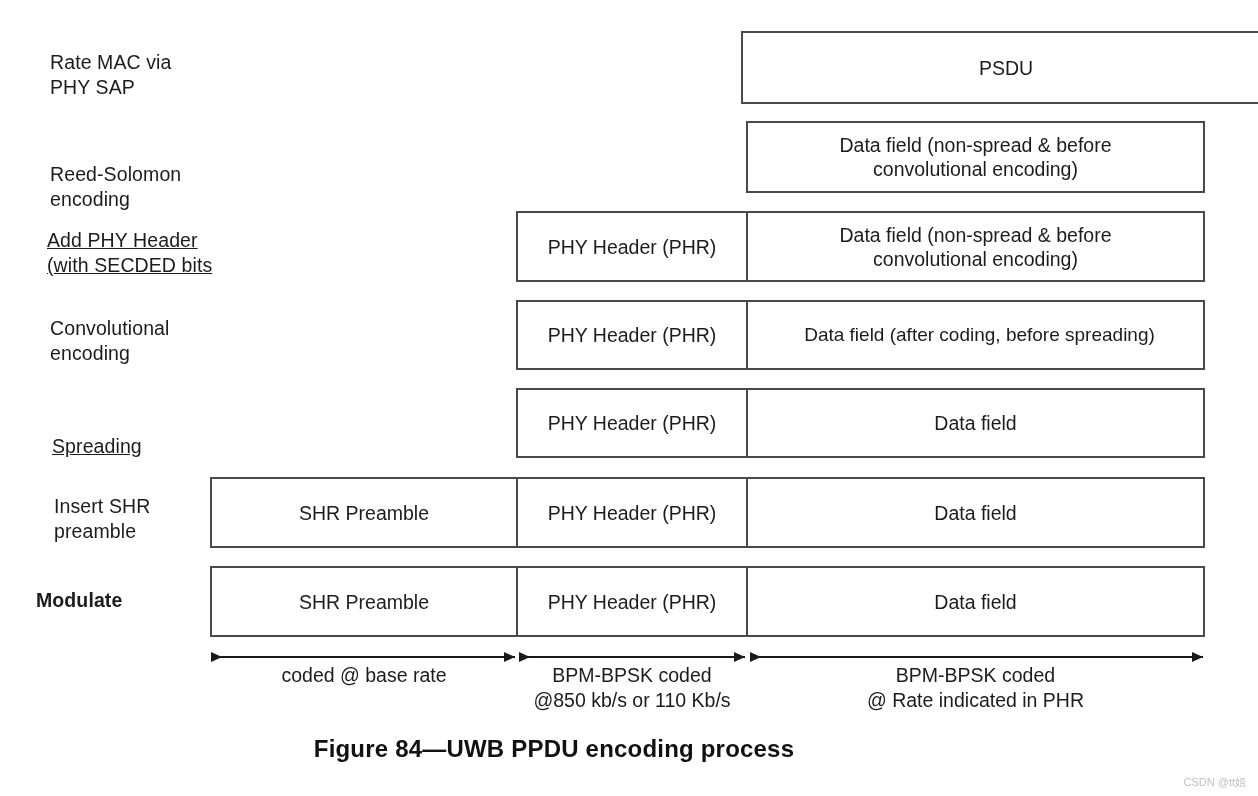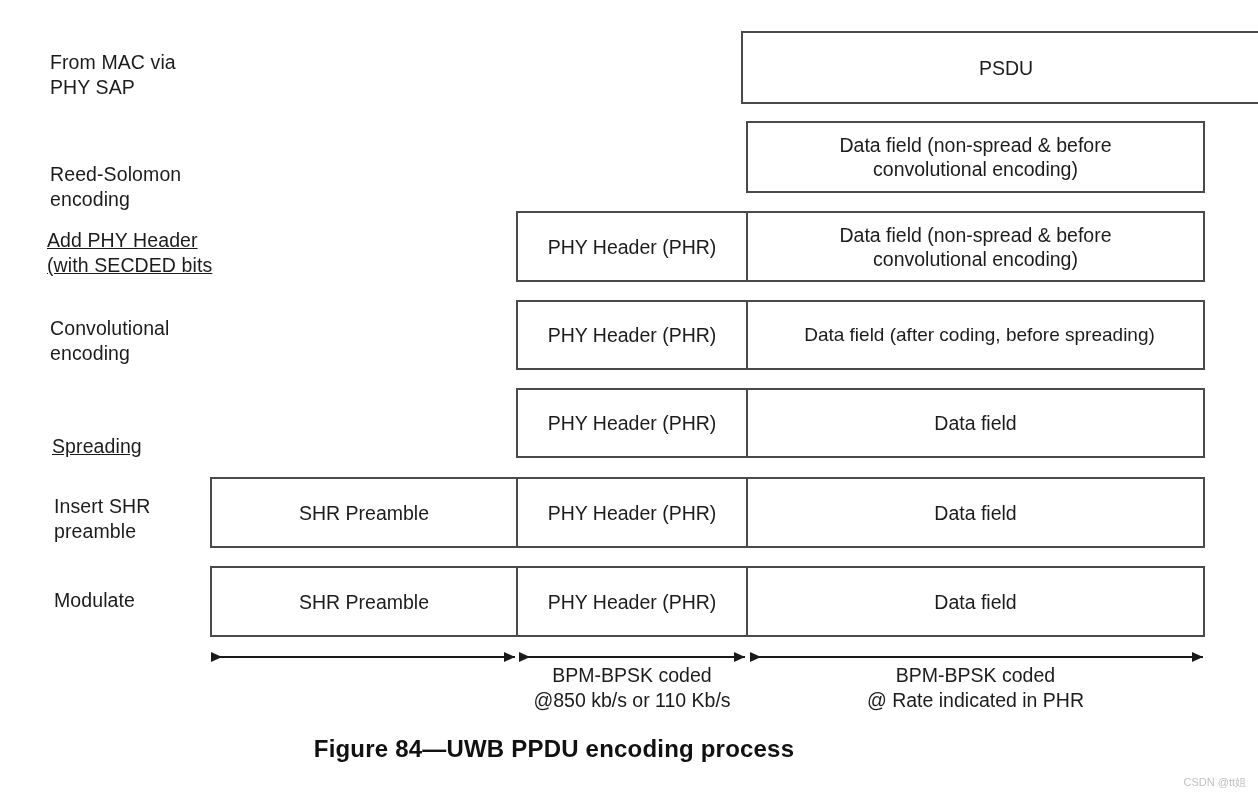--- a/index.html
+++ b/index.html
@@ -78,38 +78,38 @@
     bottom: 6px;
     font-size: 11px;
     color: #bfbfbf;
   }
 </style>
 </head>
 <body>
 
 <div id="figure">
 
-  <div class="stage-label" style="left:50px; top:50px;">From MAC via
+  <div class="stage-label" style="left:50px; top:50px;">Rate MAC via
 PHY SAP</div>
 
   <div class="stage-label" style="left:50px; top:138px;margin-top:24px;">Reed-Solomon
 encoding</div>
 
   <div class="stage-label" style="left:47px; top:228px;text-decoration:underline;">Add PHY Header
 (with SECDED bits</div>
 
   <div class="stage-label" style="left:50px; top:316px;">Convolutional
 encoding</div>
 
   <div class="stage-label" style="left:52px; top:434px;text-decoration:underline;">Spreading</div>
 
   <div class="stage-label" style="left:54px; top:494px;">Insert SHR
 preamble</div>
 
-  <div class="stage-label" style="left:54px; top:588px;">Modulate</div>
+  <div class="stage-label" style="left:36px; top:588px;font-weight:bold;">Modulate</div>
 
   <div class="pdu-box nowrap" style="left:741px; top:31px; width:530px; height:73px;">
     <span>PSDU</span>
   </div>
 
   <div class="pdu-box" style="left:746px; top:121px; width:459px; height:72px;">
     <span>Data field (non-spread &amp; before
 convolutional encoding)</span>
   </div>
 
@@ -165,20 +165,21 @@
       </marker>
     </defs>
 
     <line x1="211" y1="657" x2="515" y2="657" stroke="#1a1a1a" stroke-width="1.8" marker-start="url(#arrL)" marker-end="url(#arrR)"></line>
 
     <line x1="519" y1="657" x2="745" y2="657" stroke="#1a1a1a" stroke-width="1.8" marker-start="url(#arrL)" marker-end="url(#arrR)"></line>
 
     <line x1="750" y1="657" x2="1203" y2="657" stroke="#1a1a1a" stroke-width="1.8" marker-start="url(#arrL)" marker-end="url(#arrR)"></line>
   </svg>
 
+  <div class="arrow-caption" style="left:211px; top:663px; width:306px;">coded @ base rate</div>
 
   <div class="arrow-caption" style="left:516px; top:663px; width:232px;">BPM-BPSK coded
 @850 kb/s or 110 Kb/s</div>
 
   <div class="arrow-caption" style="left:746px; top:663px; width:459px;">BPM-BPSK coded
 @ Rate indicated in PHR</div>
 
   <div id="caption">Figure 84—UWB PPDU encoding process</div>
 
   <div id="watermark">CSDN @tt姐</div>

